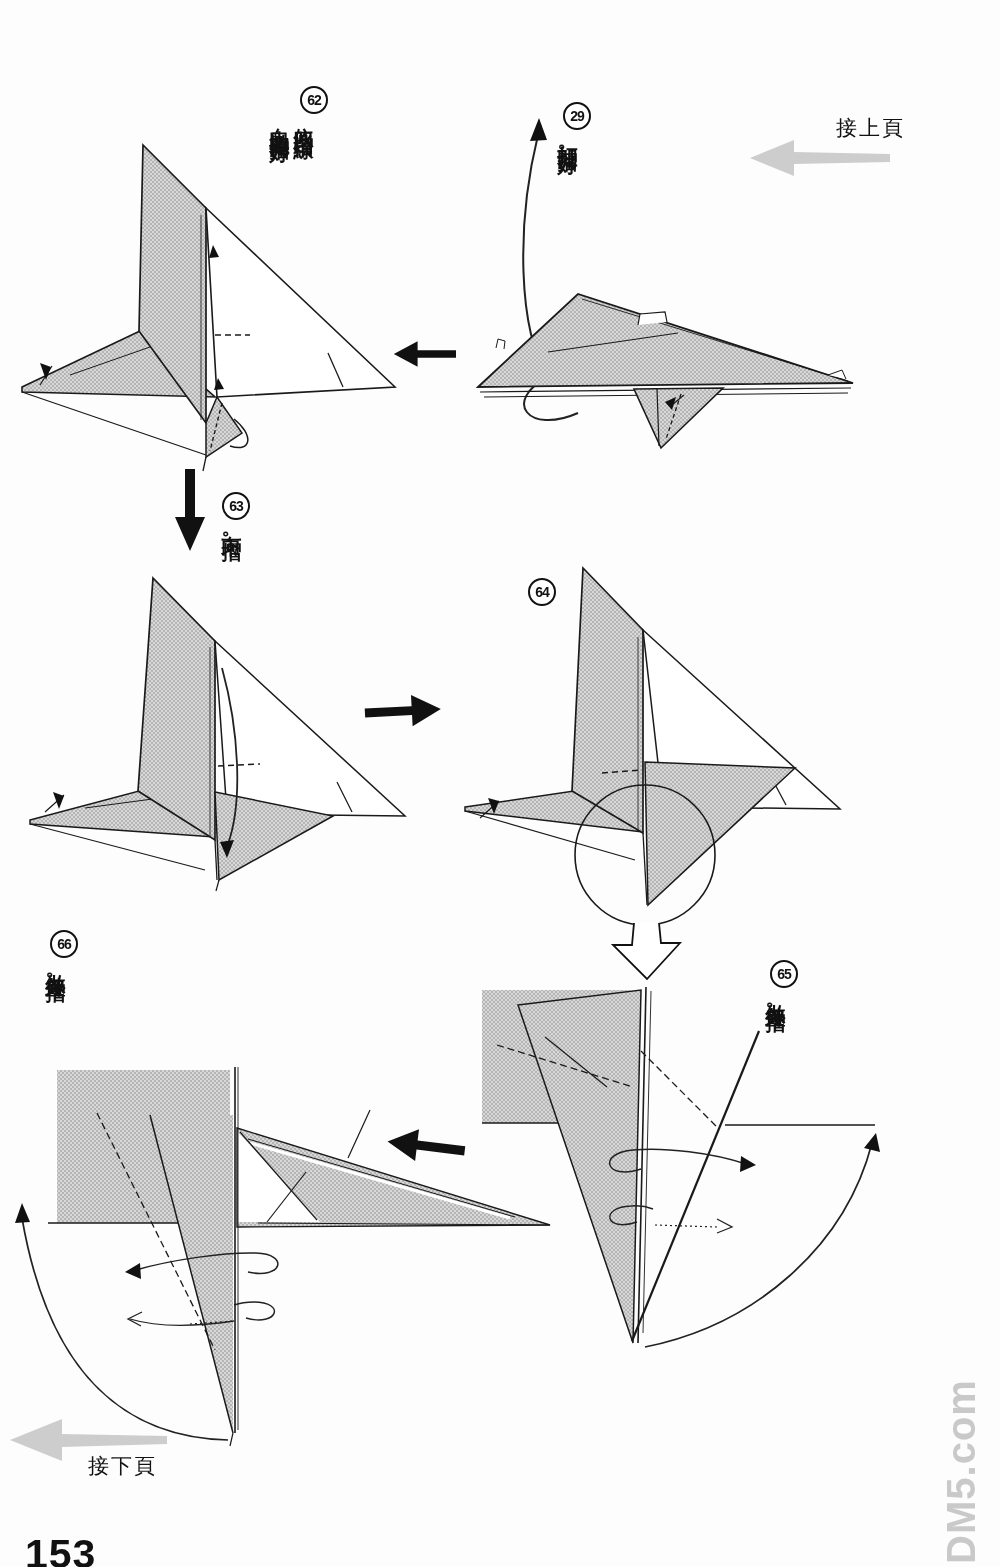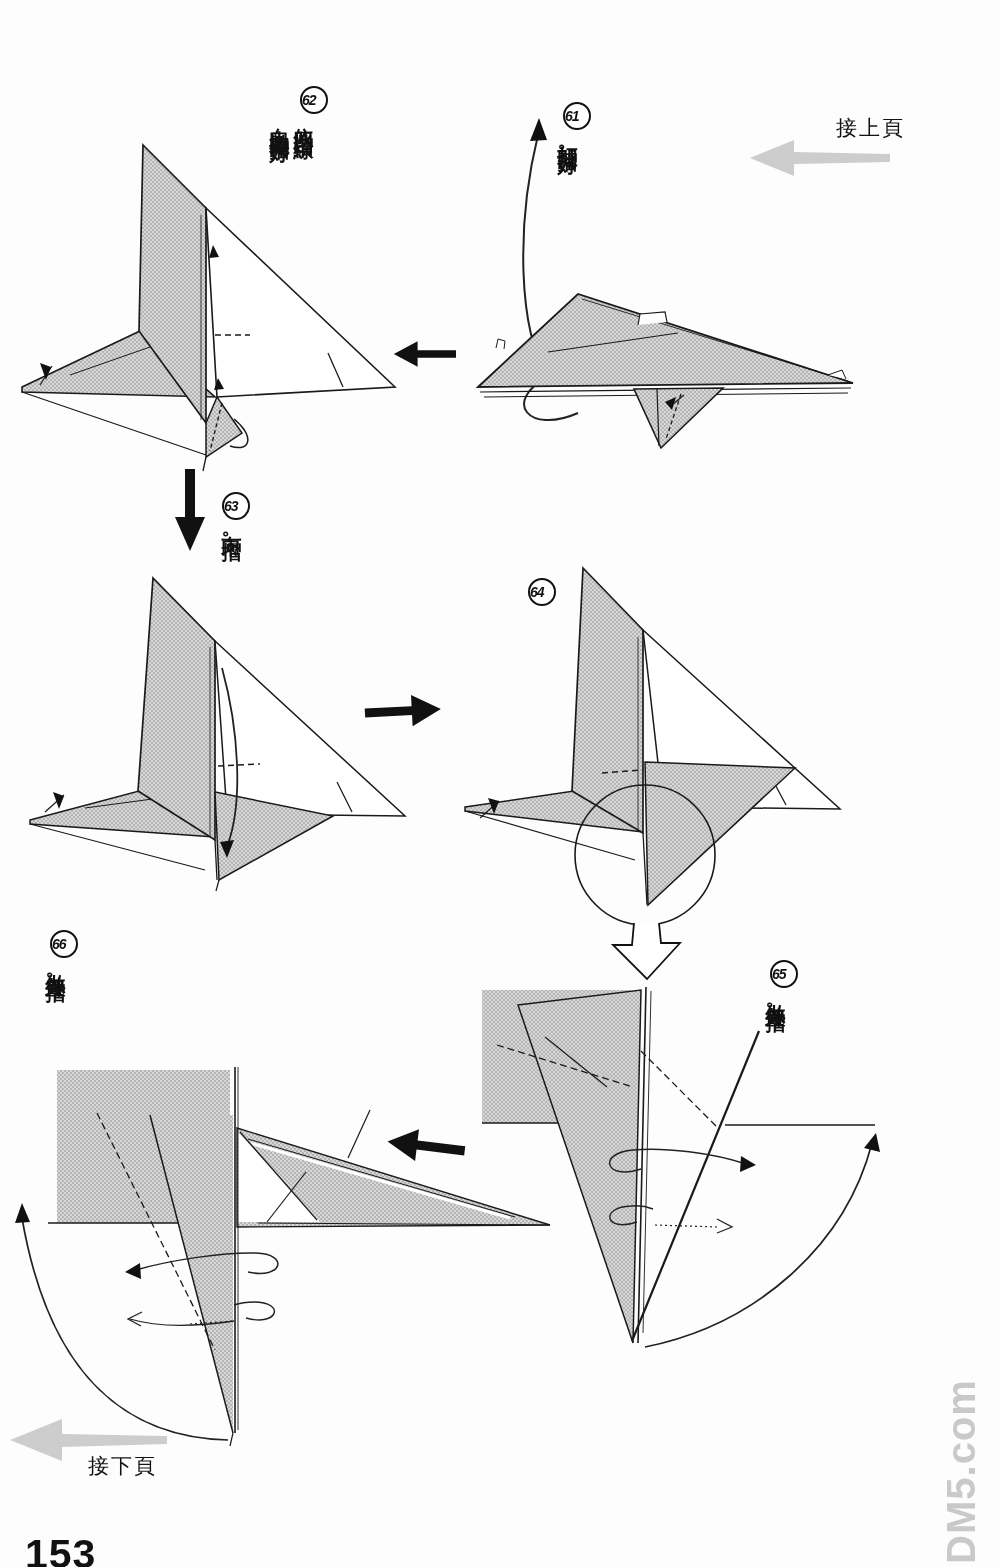--- a/index.html
+++ b/index.html
@@ -2,22 +2,22 @@
 <html><head>
 <meta charset="utf-8">
 <style>
   html,body{margin:0;padding:0;background:#fff;}
   .page{
     position:relative;width:1000px;height:1567px;background:#fdfdfd;overflow:hidden;
     font-family:"Liberation Sans","DejaVu Sans",sans-serif;color:#111;
   }
   .badge{
     position:absolute;width:24px;height:24px;border:2px solid #111;border-radius:50%;
-    display:flex;align-items:center;justify-content:flex-start;
-    font-size:14px;font-weight:800;background:#fff;line-height:1;letter-spacing:-1px;font-style:italic;
+    display:flex;align-items:center;justify-content:center;
+    font-size:14px;font-weight:800;background:#fff;line-height:1;letter-spacing:-1px;
   }
   .vtext{
     position:absolute;writing-mode:vertical-rl;text-orientation:upright;
     font-size:20px;font-weight:700;letter-spacing:3px;line-height:24px;white-space:pre;
   }
   .htext{position:absolute;font-weight:700;}
   .nav-label{font-size:21px;font-weight:400;letter-spacing:2px;}
   .page-number{font-size:41px;font-weight:800;letter-spacing:1px;margin-top:45px;}
   .note-text{font-size:22px;font-weight:700;line-height:35px;letter-spacing:2px;}
   .watermark{
@@ -62,21 +62,21 @@
       <path d="M 224,284 C 244,300 242,318 220,311" fill="none" stroke-width="1.5"></path>
       <line x1="196" y1="322" x2="193" y2="336" stroke-width="1.3"></line>
       <line x1="30" y1="250" x2="42" y2="231" stroke-width="1.2"></line>
     </g>
     <polygon points="203,110 199,123 209,122" fill="#111"></polygon>
     <polygon points="208,243 204,255 214,254" fill="#111"></polygon>
     <polygon points="30,228 36,245 41,232" fill="#111"></polygon>
   </svg>
 
   <div class="badge" style="left:563px;top:102px;">
-    <span>61</span>
+    <span>29</span>
   </div>
   <div class="vtext" style="left:556px;top:130px;height:130px;">打開摺好。</div>
 
   <div class="htext nav-label" style="left:836px;top:114px;">接上頁</div>
   <svg style="left:742px;top:136px;" width="148" height="44" viewBox="0 0 148 44">
     <polygon points="148,18 52,16 52,4 8,22 52,40 52,28 148,26" fill="#cdcdcd"></polygon>
   </svg>
 
   <svg style="left:460px;top:105px;" width="430" height="365" viewBox="0 0 430 365">
     <defs>

